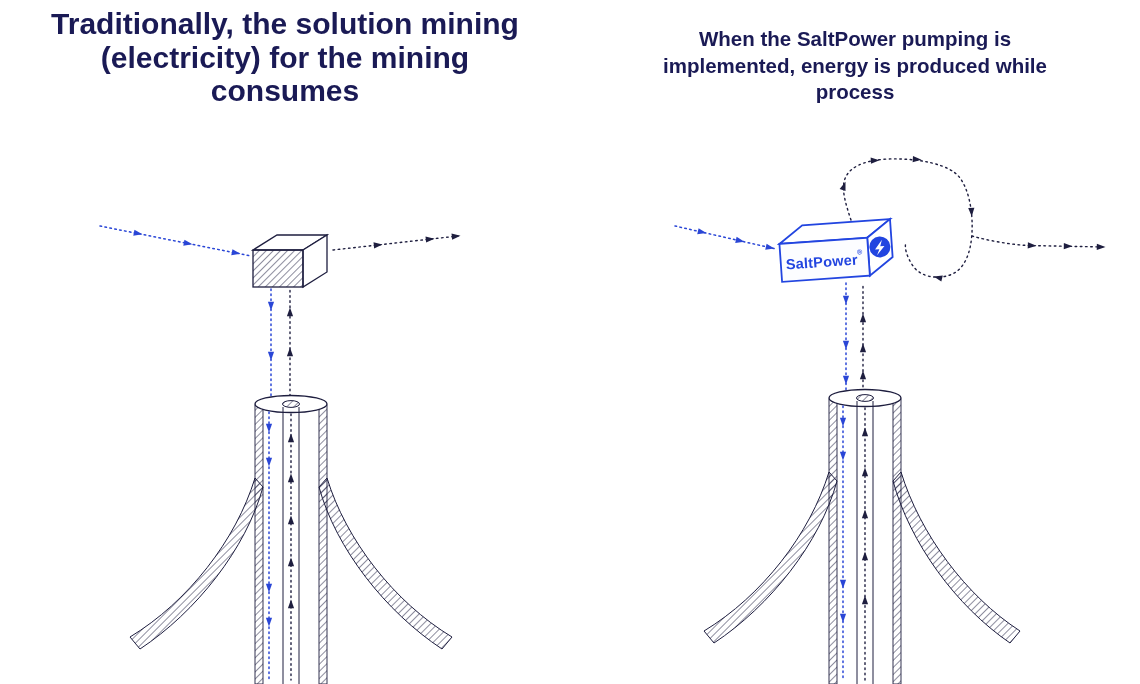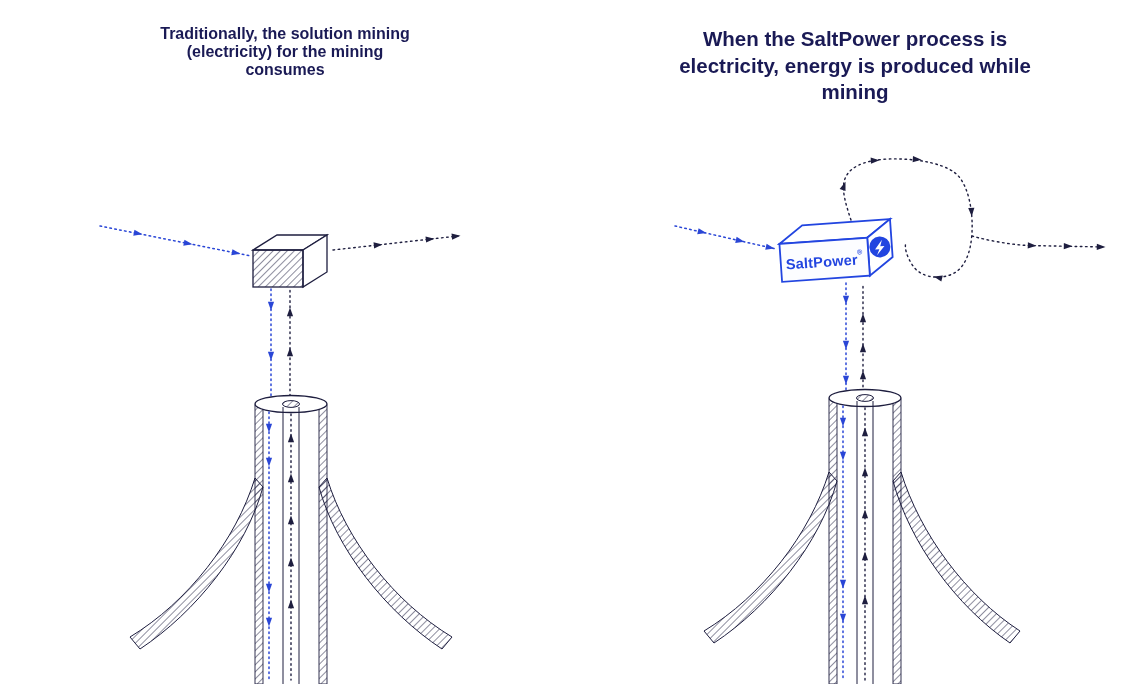--- a/index.html
+++ b/index.html
@@ -2,21 +2,21 @@
 <html><head>
 <meta charset="utf-8">
 <style>
   html,body { margin:0; padding:0; background:#ffffff; }
   body { width:1140px; height:684px; overflow:hidden; font-family:"Liberation Sans",sans-serif; }
   .stage { display:flex; width:1140px; height:684px; }
   .panel { position:relative; width:570px; height:684px; }
   .panel svg { position:absolute; left:0; top:0; }
   .title { position:absolute; left:30px; right:30px; text-align:center; color:#1a1a55;
            font-weight:bold; z-index:2; }
-  .t-left  { top:25px; font-size:16px;   line-height:1.12; }
+  .t-left  { top:7px; font-size:30px;   line-height:1.12; }
   .t-right { top:26px; font-size:20.5px; line-height:1.3; }
 
   
   .dotB { stroke:#2a46d6; fill:none; stroke-width:1.5; stroke-dasharray:1.6 3.4; stroke-linecap:round; }
   .dotD { stroke:#1e1e3f; fill:none; stroke-width:1.4; stroke-dasharray:1.6 3.6; stroke-linecap:round; }
   .arB  { fill:#2a46d6; }
   .arD  { fill:#1e1e3f; }
   .oln  { fill:#ffffff; stroke:#1e1e3f; stroke-width:1.3; }
   .hln  { stroke:#1e1e3f; stroke-width:1; }
   .bln  { stroke:#2245e0; stroke-width:1.8; }
@@ -98,23 +98,23 @@
         <use href="#arwL" class="arD" transform="translate(291,478) rotate(-90)"></use>
         <use href="#arwL" class="arD" transform="translate(291,520) rotate(-90)"></use>
         <use href="#arwL" class="arD" transform="translate(291,562) rotate(-90)"></use>
         <use href="#arwL" class="arD" transform="translate(291,604) rotate(-90)"></use>
       </g>
     </svg>
   </section>
 
   <section class="panel">
     <header class="title t-right">
-      <div>When the SaltPower process is</div>
-      <div>electricity, energy is produced while</div>
-      <div>mining</div>
+      <div>When the SaltPower pumping is</div>
+      <div>implemented, energy is produced while</div>
+      <div>process</div>
     </header>
 
     <svg viewBox="0 0 570 684" width="570" height="684">
       <defs>
         <pattern id="hatchR" width="5" height="5" patternUnits="userSpaceOnUse" patternTransform="rotate(45)">
           <line x1="0" y1="0" x2="0" y2="5" stroke="#1e1e3f" stroke-width="1"></line>
         </pattern>
         <path id="arwR" d="M4.5,0 L-4.2,-3.1 L-4.2,3.1 Z"></path>
       </defs>
 

